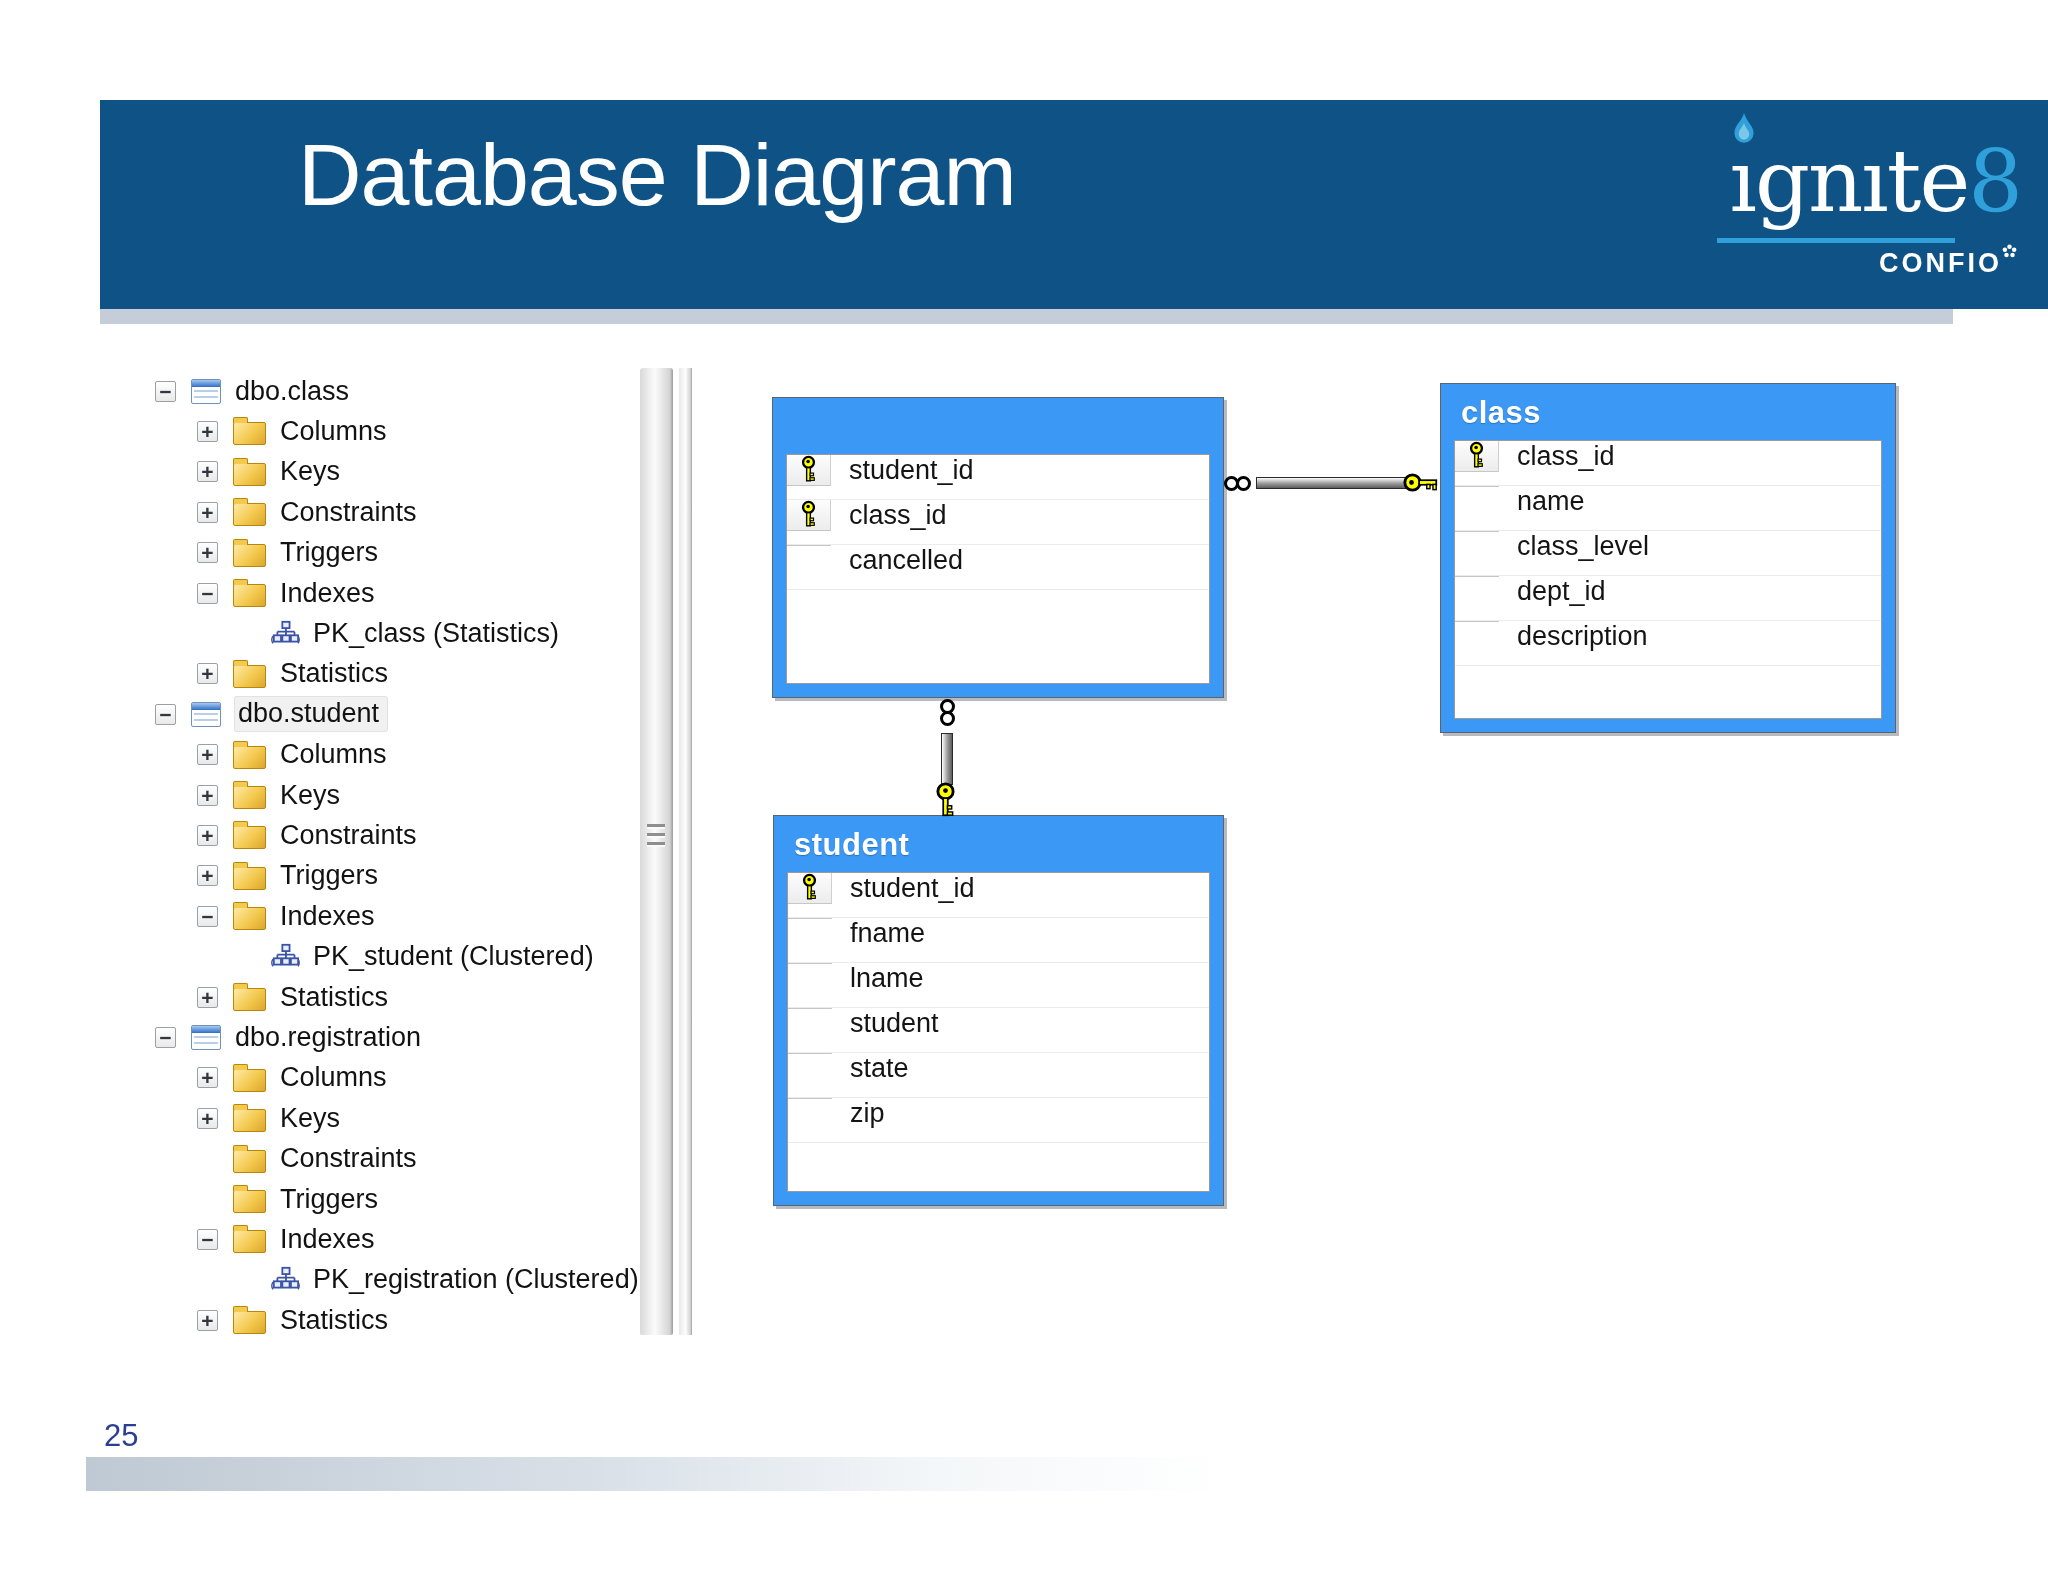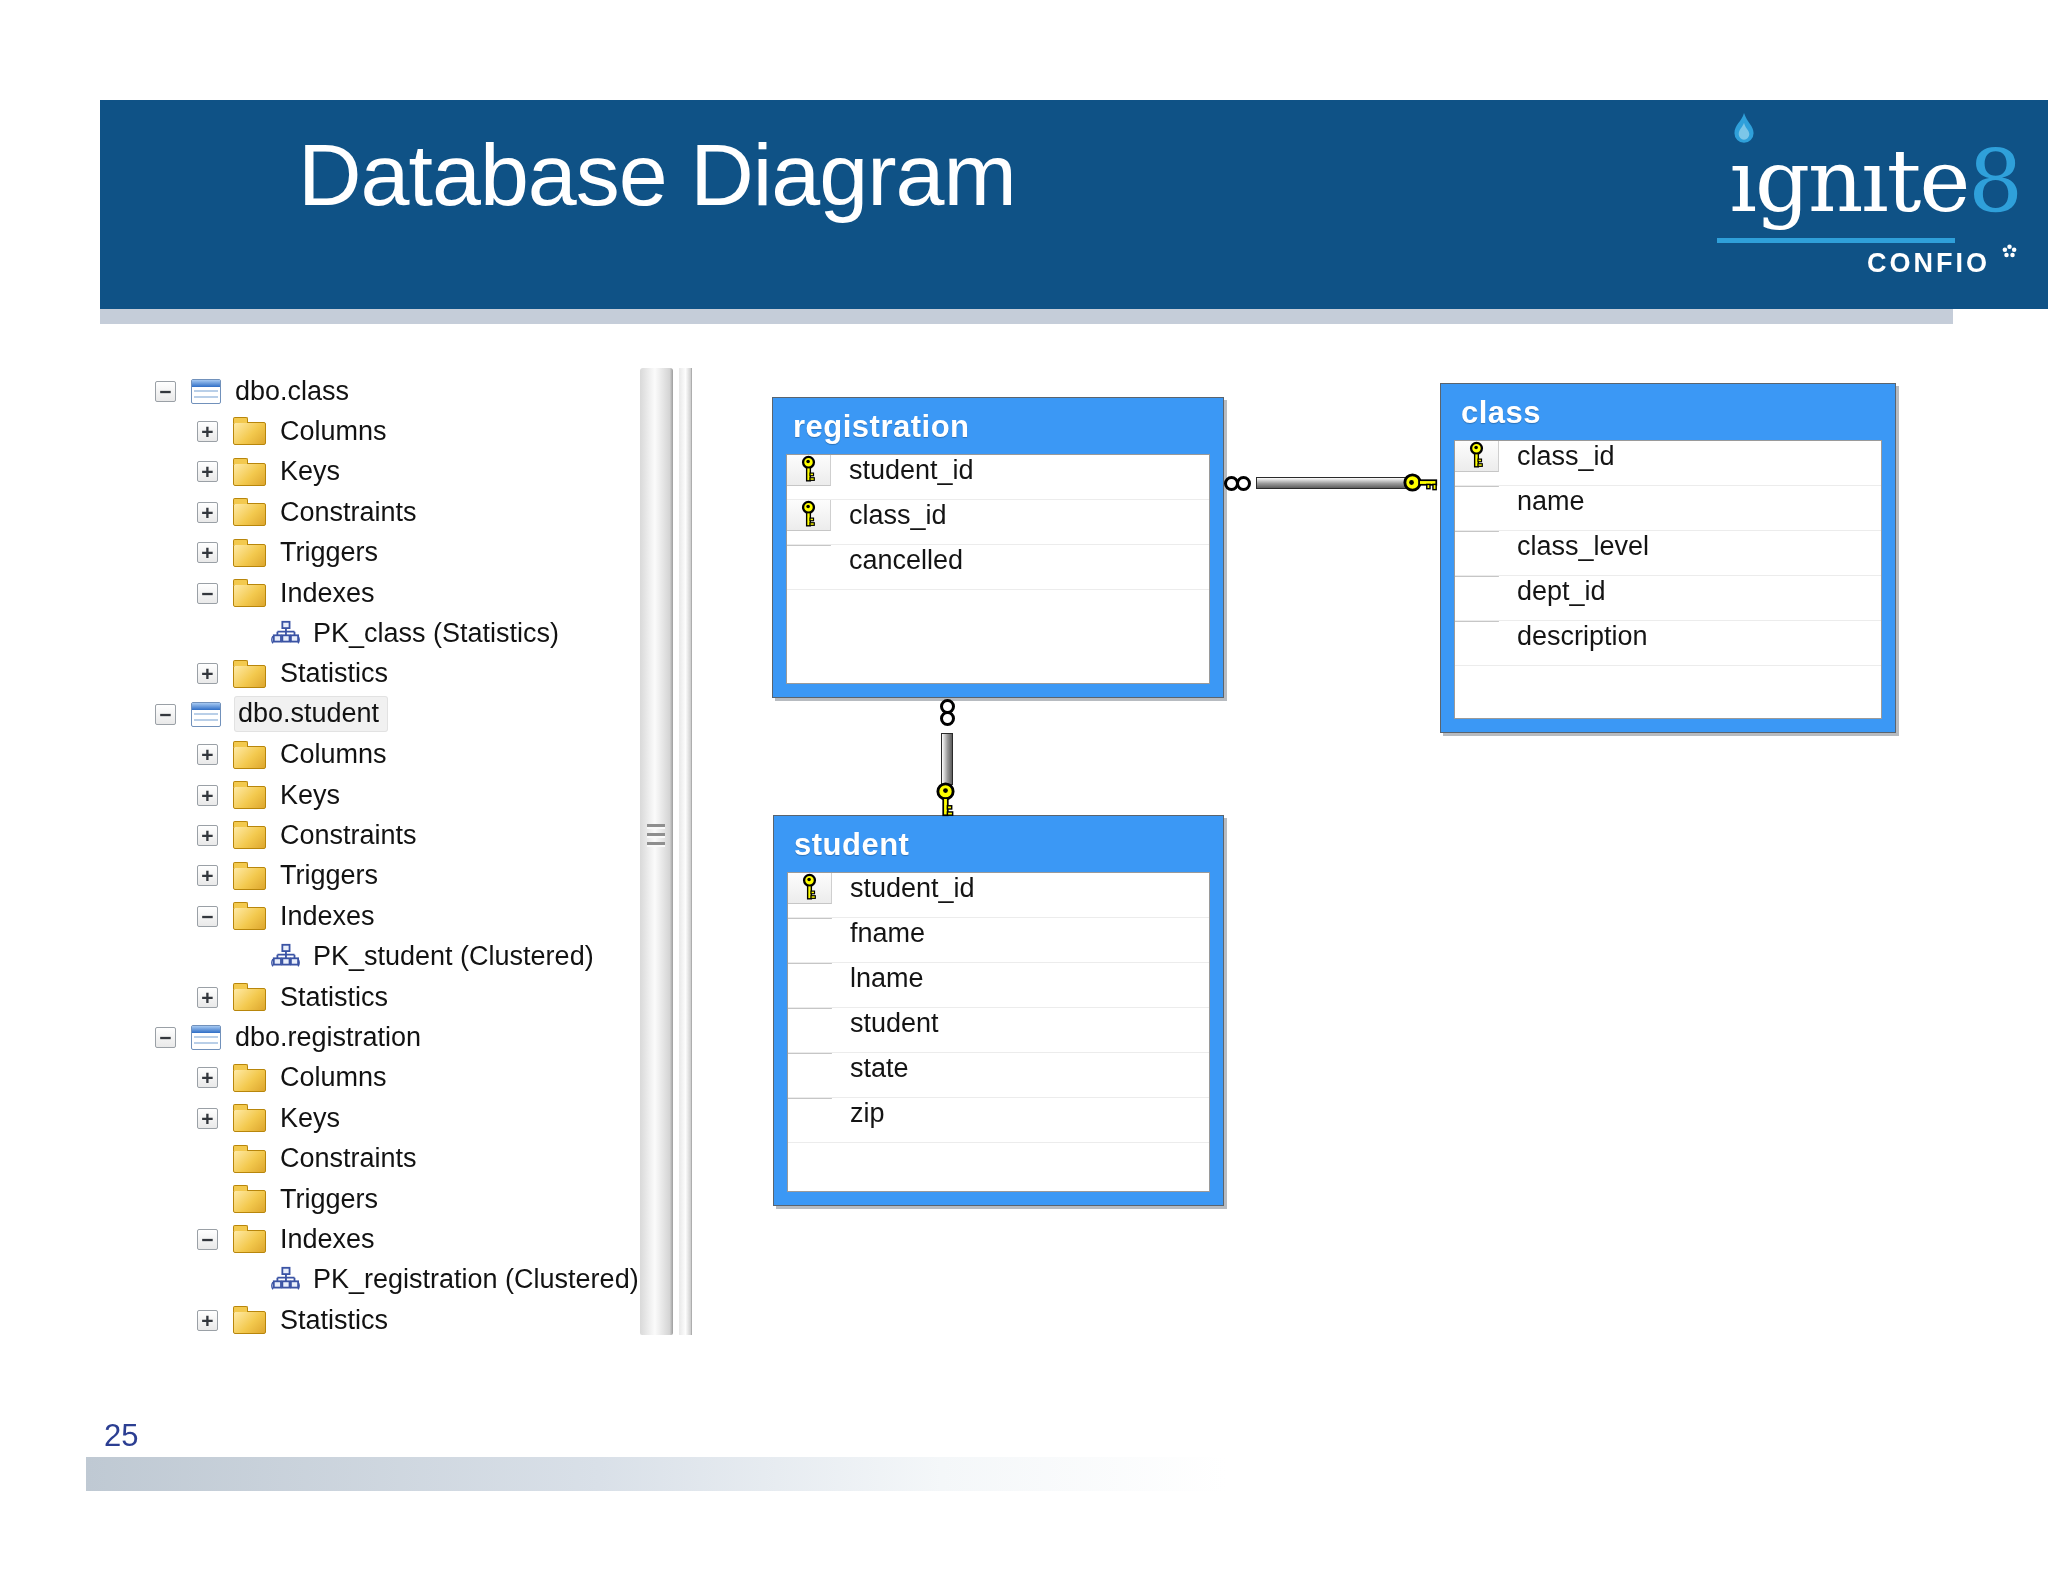--- a/index.html
+++ b/index.html
@@ -14,21 +14,21 @@
   .stripe{position:absolute;left:100px;top:309px;width:1853px;height:15px;background:#c5cdd9;}
 
   
   .logo{position:absolute;right:44px;top:6px;width:340px;height:198px;color:#fff;}
   .brandline{position:absolute;right:14px;top:32px;font-family:"DejaVu Serif",serif;
              font-size:86px;line-height:1;letter-spacing:-2px;white-space:nowrap;}
   .brand8{color:#2fa0da;}
   .flame{position:absolute;right:278px;top:6px;}
   .brandrule{position:absolute;right:80px;top:132px;width:238px;height:5px;background:#2fa0da;}
   .confio{position:absolute;right:18px;top:142px;font-size:27px;font-weight:700;
-          letter-spacing:3px;display:flex;align-items:flex-start;gap:12px;}
+          letter-spacing:3px;display:flex;align-items:flex-start;gap:0;}
   .confio svg{margin-top:-4px;}
 
   
   .trow{position:absolute;height:40px;display:flex;align-items:center;font-size:27px;color:#121212;white-space:nowrap;}
   .lvl0{left:155px;} .lvl1{left:197px;} .lvl2{left:271px;}
   .expander{width:21px;height:21px;box-sizing:border-box;border:1px solid #9aa0a6;border-radius:2px;
             background:linear-gradient(#ffffff,#e9e9e9);color:#33373d;flex:0 0 21px;
             display:flex;align-items:center;justify-content:center;
             font-size:21px;font-weight:600;line-height:1;margin-right:15px;}
   .expander.ghost{border-color:transparent;background:none;color:transparent;}
@@ -266,21 +266,20 @@
         <span class="tlabel">Statistics</span>
       </div>
     </div>
 
   <div class="split1">
     <div class="grip"></div>
   </div>
   <div class="split2"></div>
 
   <section class="etable t-reg">
-    <div class="etitle">registration</div>
     <div class="ebody">
         <div class="erow">
           <span class="lead">
             <svg viewBox="0 0 22 38" width="17" height="30" aria-hidden="true">
               <circle cx="11" cy="9" r="7" fill="#ffff00" stroke="#000" stroke-width="3"></circle>
               <circle cx="10.5" cy="8" r="2.3" fill="#000"></circle>
               <rect x="8.6" y="16" width="4.8" height="17" fill="#ffff00" stroke="#000" stroke-width="1.8"></rect>
               <rect x="13" y="23" width="4.5" height="3.4" fill="#ffff00" stroke="#000" stroke-width="1.5"></rect>
               <rect x="13" y="29" width="5.5" height="3.4" fill="#ffff00" stroke="#000" stroke-width="1.5"></rect>
             </svg>

